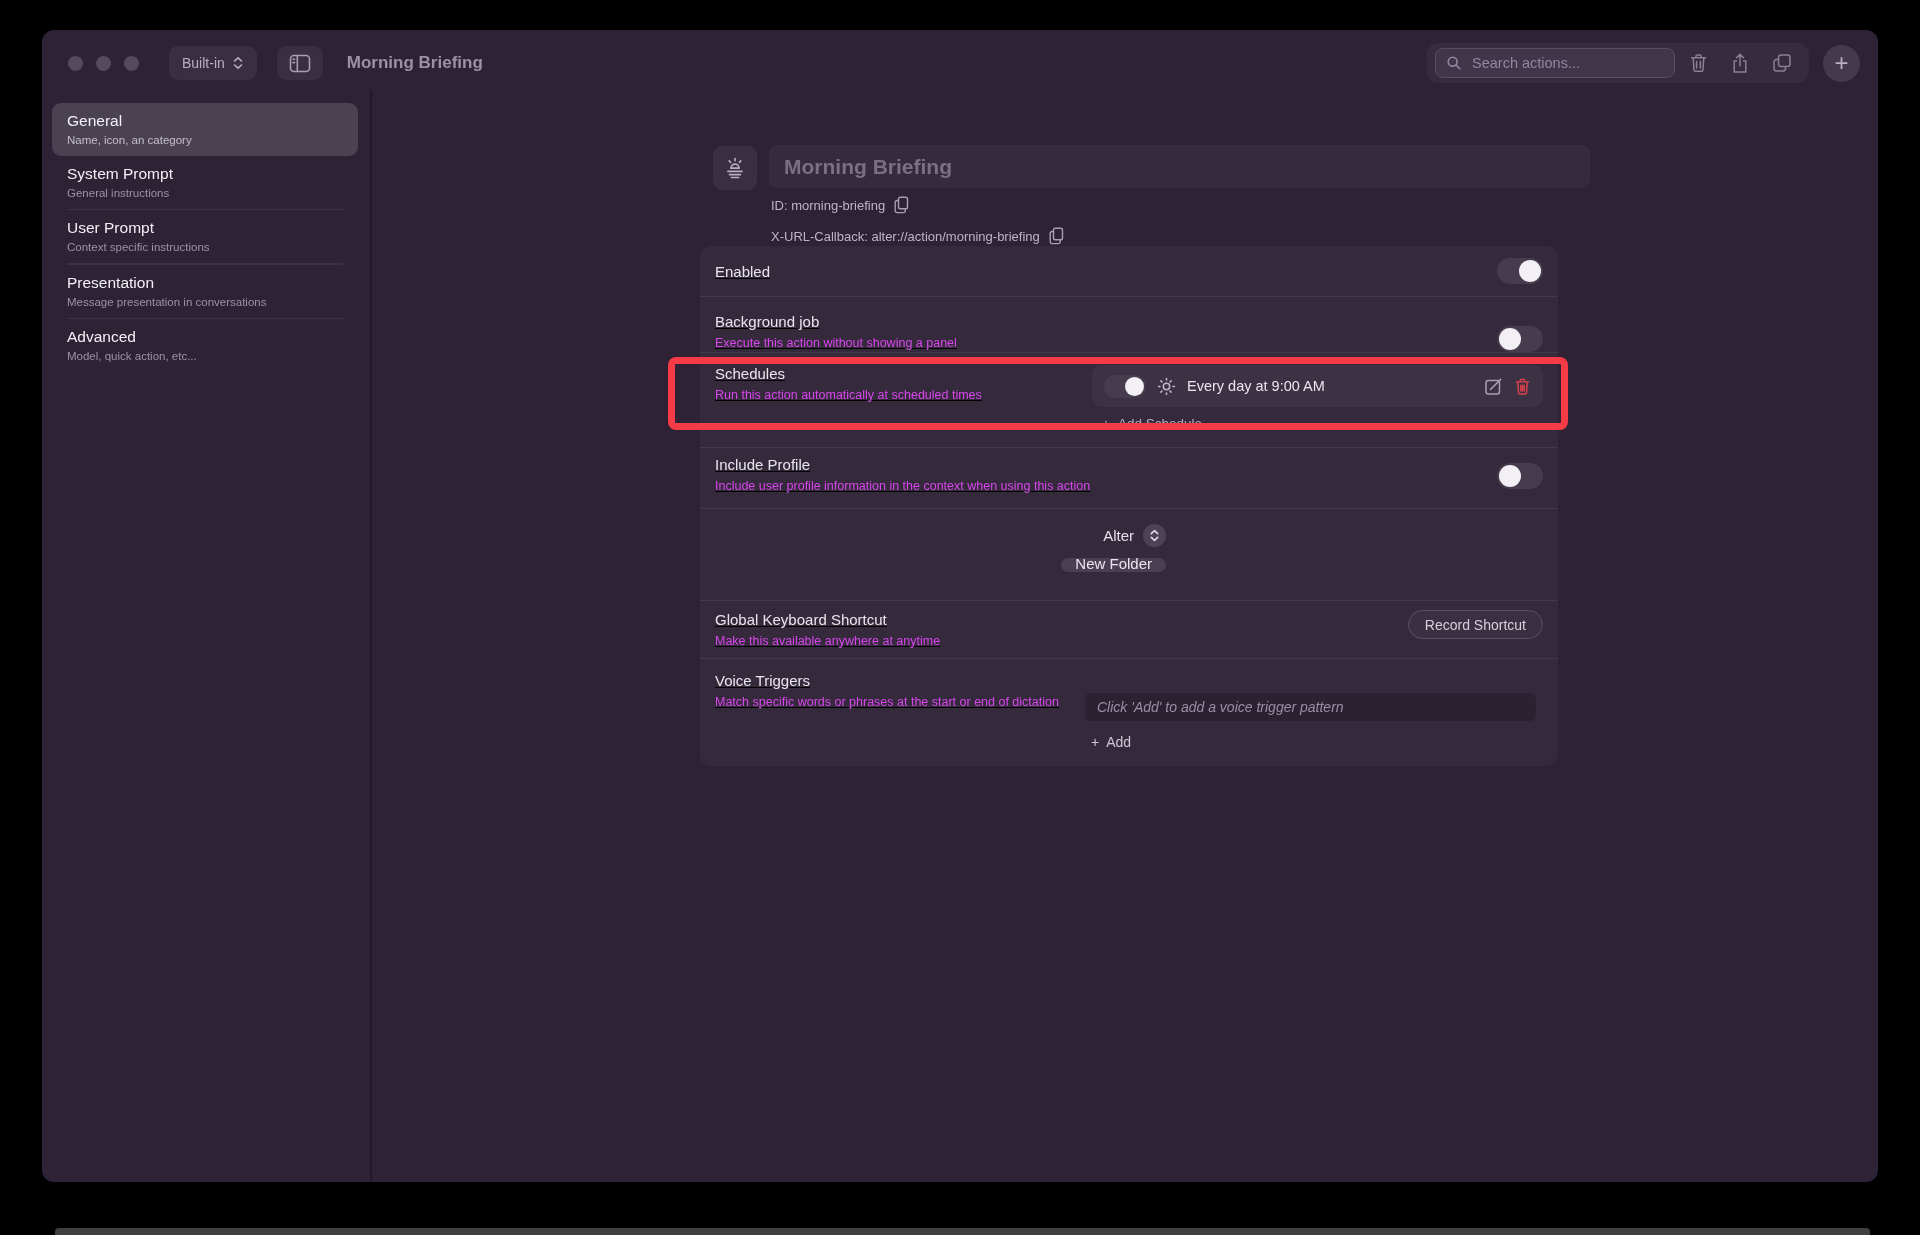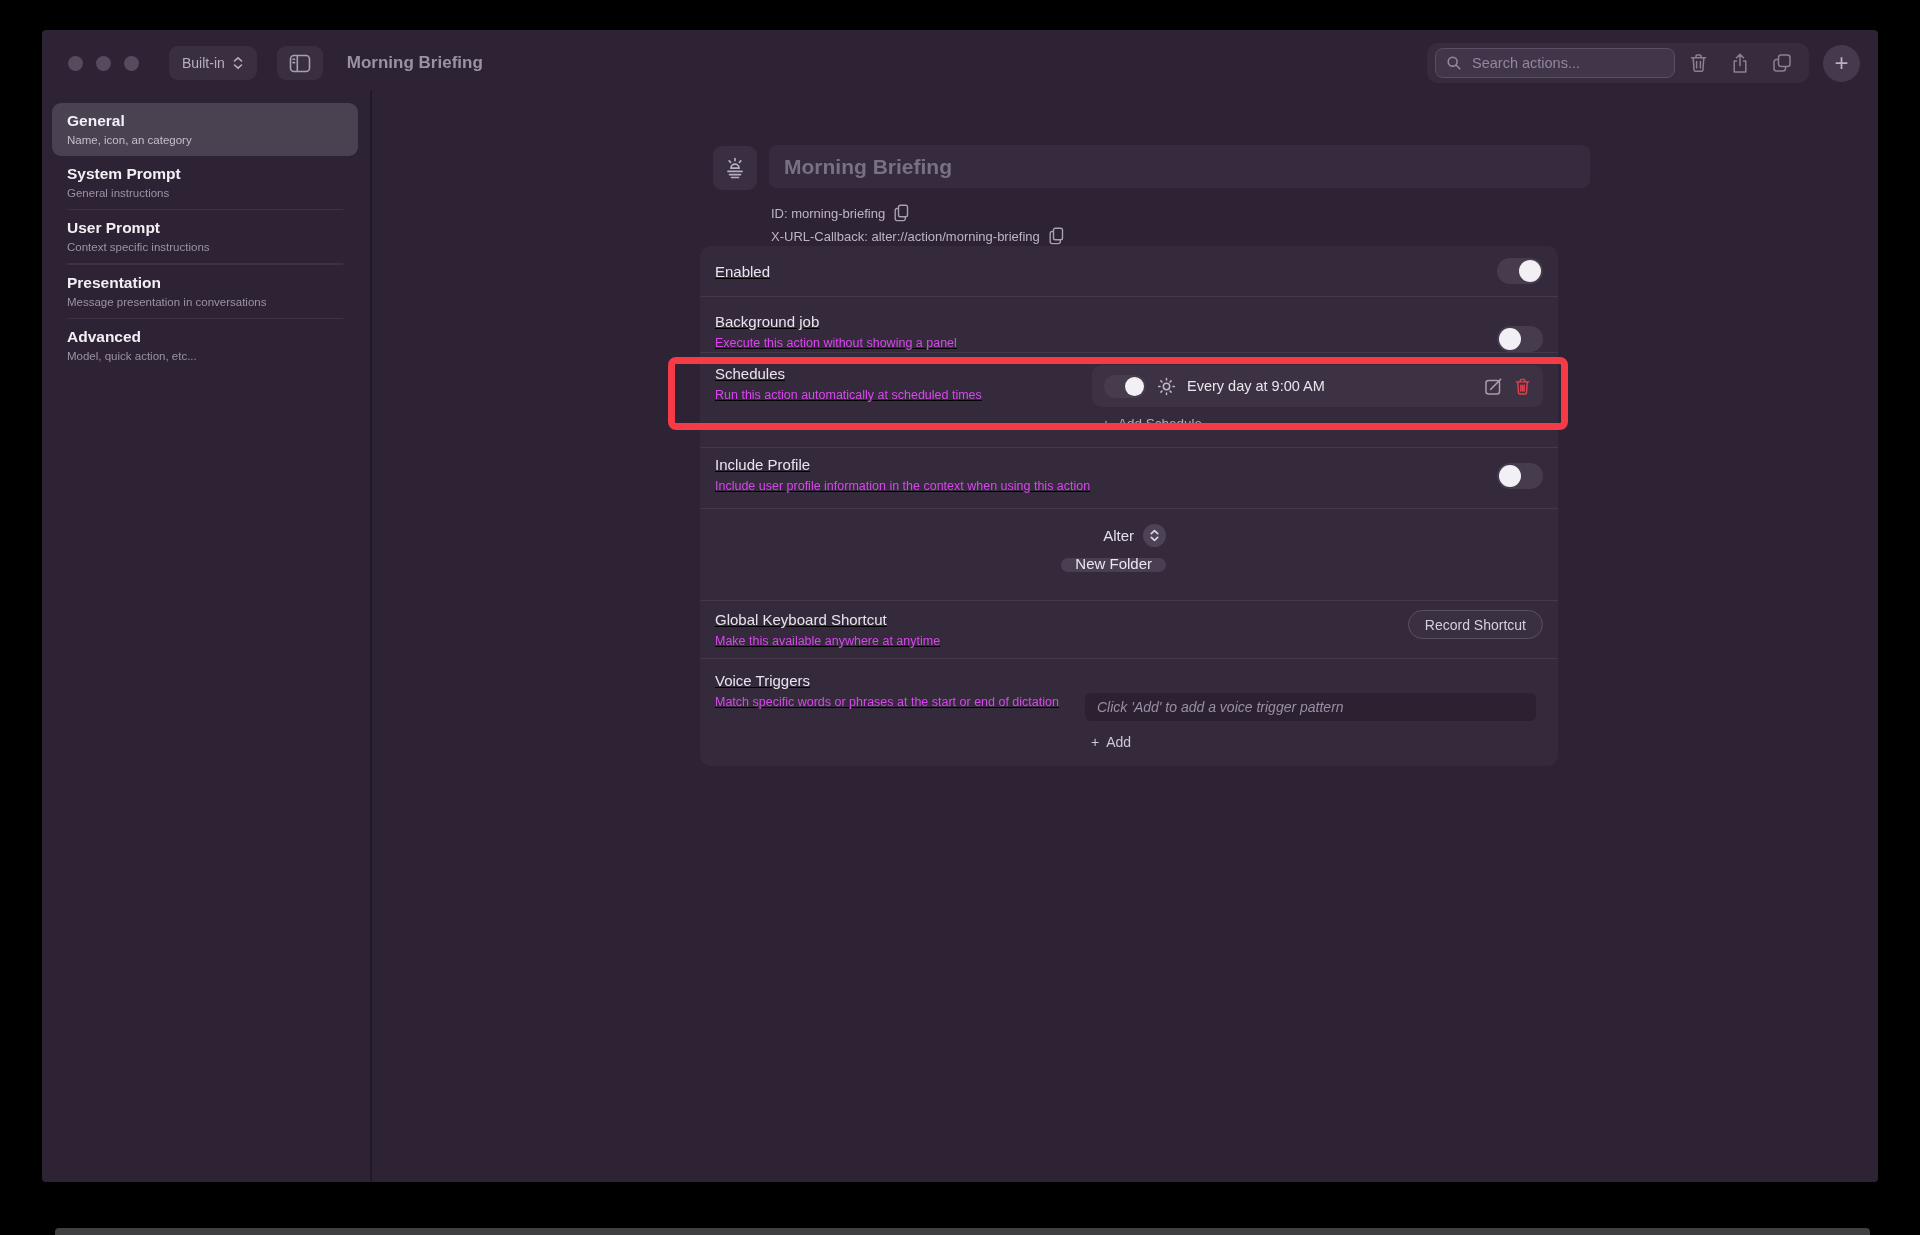--- a/index.html
+++ b/index.html
@@ -1,19 +1,19 @@
 <!DOCTYPE html>
 <html><head>
 <meta charset="utf-8">
 <style>
   html,body{margin:0;padding:0;background:#000;width:1920px;height:1235px;overflow:hidden;
     font-family:"Liberation Sans","DejaVu Sans",sans-serif;-webkit-font-smoothing:antialiased;}
   *{box-sizing:border-box;}
   .window{position:absolute;left:42px;top:30px;width:1836px;height:1152px;background:#2e2335;
-    border-radius:4px;box-shadow:0 30px 80px rgba(0,0,0,.65);overflow:hidden;}
+    border-radius:12px;box-shadow:0 30px 80px rgba(0,0,0,.65);overflow:hidden;}
   
   .titlebar{position:absolute;left:0;top:0;right:0;height:66px;display:flex;align-items:center;padding:0 18px;}
   .traffic{display:flex;gap:13px;margin-left:8px;margin-right:30px;}
   .tl{width:15px;height:15px;border-radius:50%;background:#564a5e;}
   .pillbtn{display:flex;align-items:center;gap:7px;background:#3a2f41;border-radius:9px;height:34px;
     padding:0 13px;color:#b7aec0;font-size:14px;}
   .iconbtn{display:flex;align-items:center;justify-content:center;background:#3a2f41;border-radius:9px;
     width:46px;height:34px;color:#a89fb2;margin-left:18px;}
   .win-title{margin-left:24px;font-size:17px;font-weight:bold;color:#9b92a5;}
   .tb-right{margin-left:auto;display:flex;align-items:center;}
@@ -24,31 +24,31 @@
     font-family:inherit;}
   .searchbox input::placeholder{color:#9187a0;}
   .tbtool{width:38px;height:30px;display:flex;align-items:center;justify-content:center;color:#8b8093;background:transparent;border-radius:7px;}
   .plus-circle{width:37px;height:37px;margin-left:14px;border-radius:50%;background:#45394e;color:#b9b0c2;
     display:flex;align-items:center;justify-content:center;font-size:24px;font-weight:300;line-height:1;}
   
   .v-divider{position:absolute;left:328px;top:60px;bottom:0;width:2px;background:#211927;}
   .sidebar{position:absolute;left:10px;top:73px;width:306px;}
   .side-item{padding:9px 15px 10px;border-radius:9px;}
   .side-item.selected{background:#4a4151;}
-  .side-item .s-title{font-size:15.5px;font-weight:bold;color:#f3f0f5;}
+  .side-item .s-title{font-size:15.5px;font-weight:normal;color:#f3f0f5;}
   .side-item .s-sub{font-size:11.5px;color:#9c92a6;margin-top:4px;}
   .side-item.selected .s-sub{color:#c4bdcc;}
   .side-sep{height:1px;background:rgba(255,255,255,0.07);margin:0 15px;}
   
   .action-icon{position:absolute;left:671px;top:116px;width:44px;height:44px;background:#3a2f42;
     border-radius:9px;display:flex;align-items:center;justify-content:center;color:#b6aec0;}
   .name-field{position:absolute;left:727px;top:115px;width:821px;height:43px;background:#362b3e;border:none;
     border-radius:8px;padding:0 15px;font-family:inherit;font-size:21px;font-weight:bold;color:#7a7084;outline:none;}
   .meta-line{position:absolute;left:729px;display:flex;align-items:center;gap:9px;color:#bdb5c5;font-size:13px;}
-  .meta-id{top:174px;}
+  .meta-id{top:166px;}
   .meta-url{top:197px;}
   .copybtn{color:#a89fb2;display:flex;}
   
   .card{position:absolute;left:658px;top:216px;width:858px;background:#352a3b;border-radius:11px;}
   .row{display:flex;padding:0 15px;}
   .row + .row{border-top:1px solid rgba(255,255,255,0.07);}
   .r-left{flex:1;text-decoration:underline;}
   .r-title{font-size:15px;color:#e9e5ed;}
   .r-sub{font-size:12.5px;color:#d946ef;margin-top:5px;line-height:1.35;}
   .toggle{width:46px;height:26px;border-radius:13px;background:#473c4e;position:relative;flex:none;}

